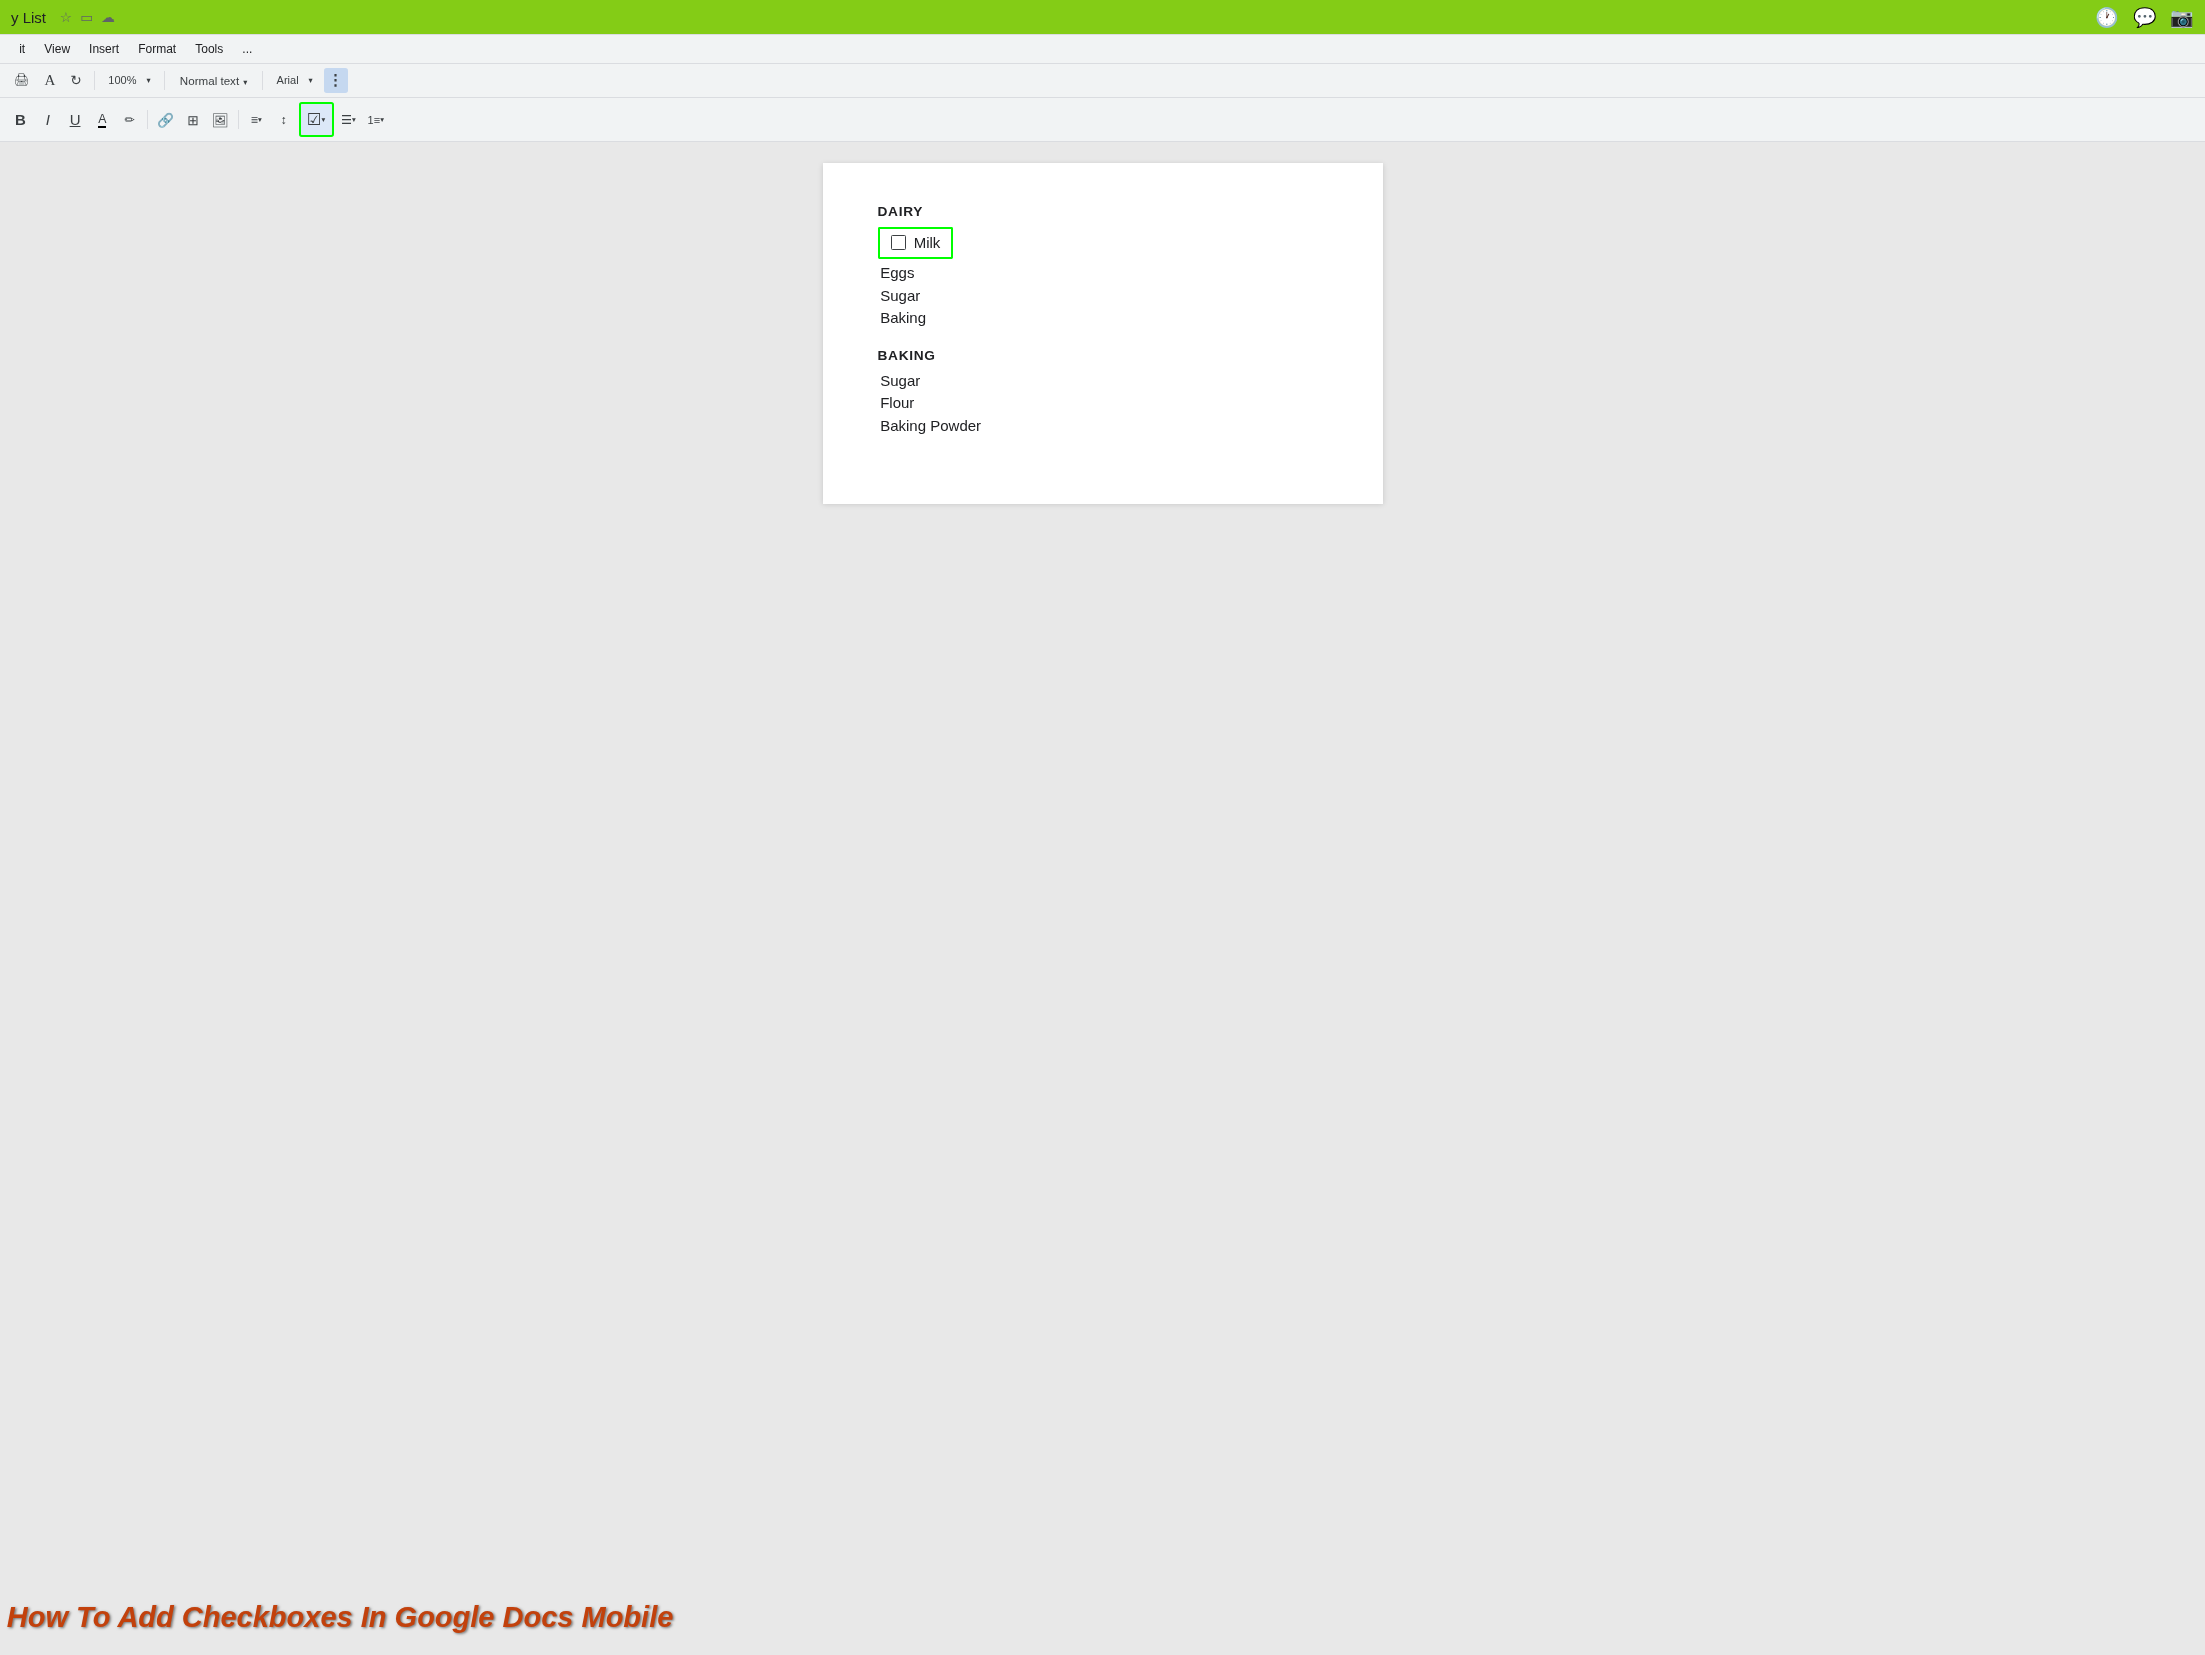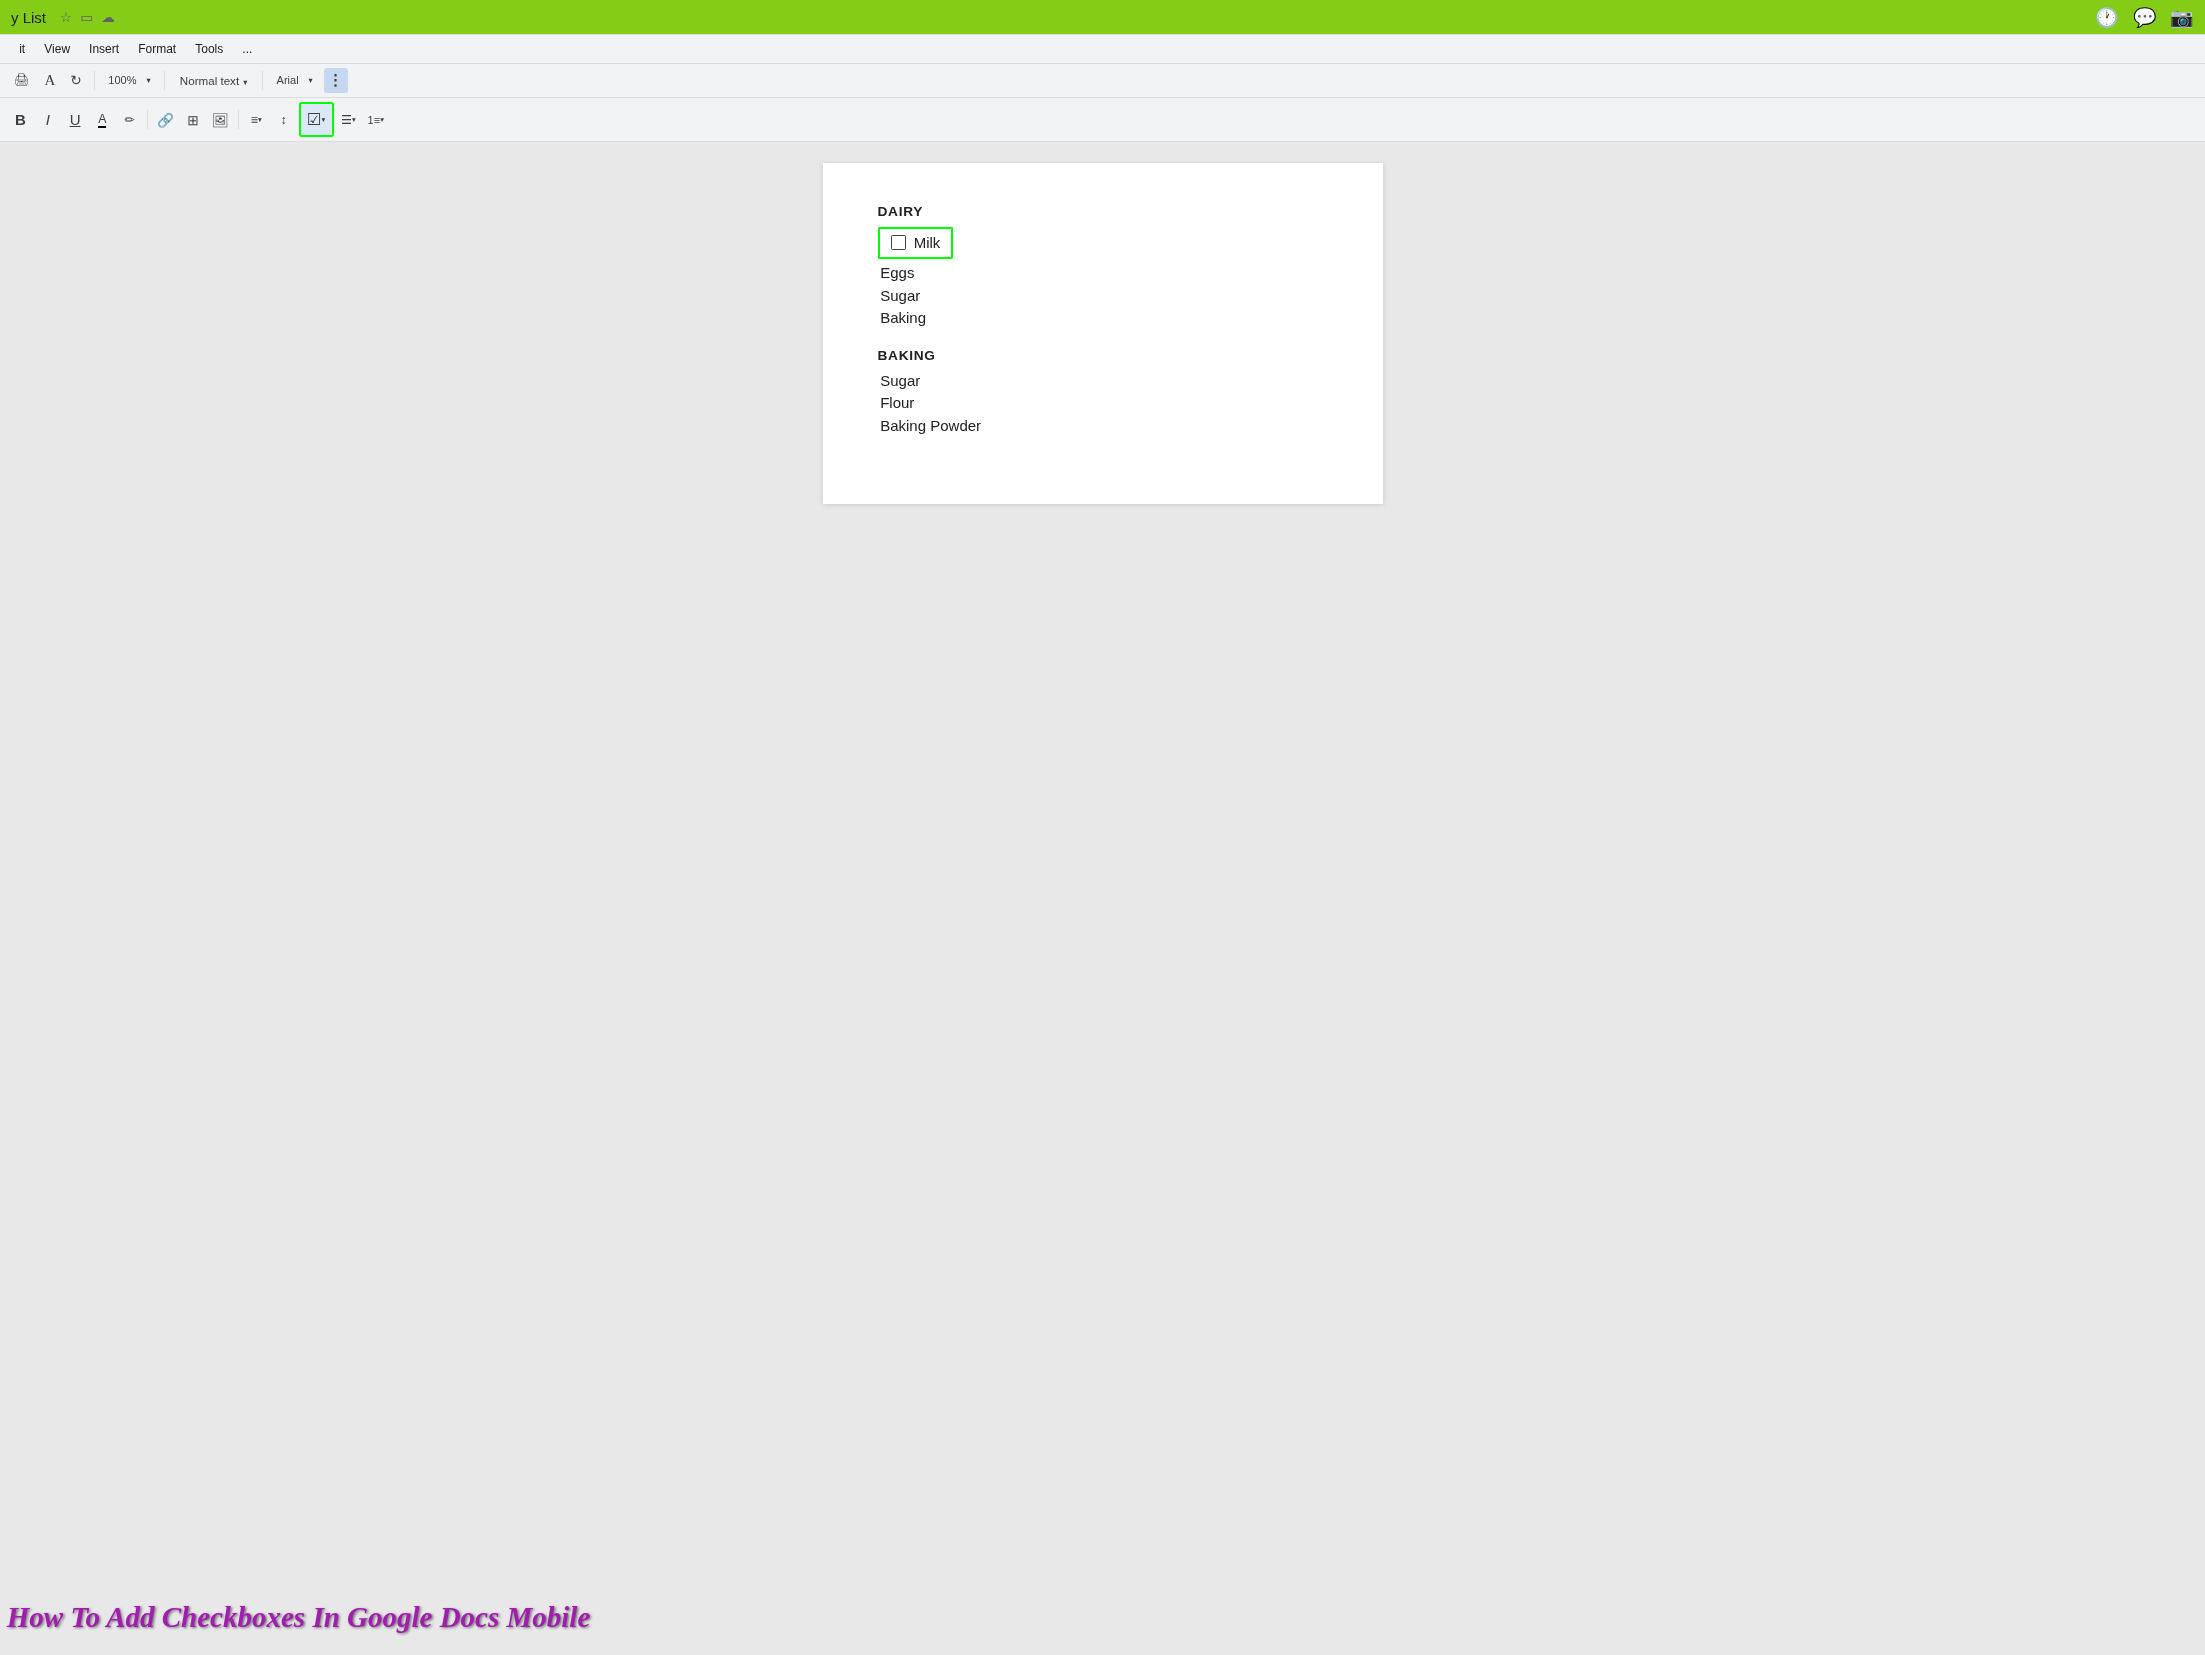--- a/index.html
+++ b/index.html
@@ -213,26 +213,25 @@
       margin-top: 22px;
     }
 
     
     .watermark {
       position: fixed;
       bottom: 20.5px;
       left: 6.8px;
       font-size: 29px;
       font-weight: 900;
-      color: #a21caf;
+      color: #c2410c;
       text-shadow: 1.4px 1.4px 2.7px rgba(0,0,0,0.5);
       z-index: 100;
       line-height: 1.2;
       font-style: italic;
-      font-family: Liberation Serif, serif;
     }
 
     
     .normal-text-btn {
       display: flex;
       align-items: flex-end;
       gap: 4.1px;
       padding: 4.1px 8.2px;
       border-radius: 2.7px;
       cursor: pointer;

